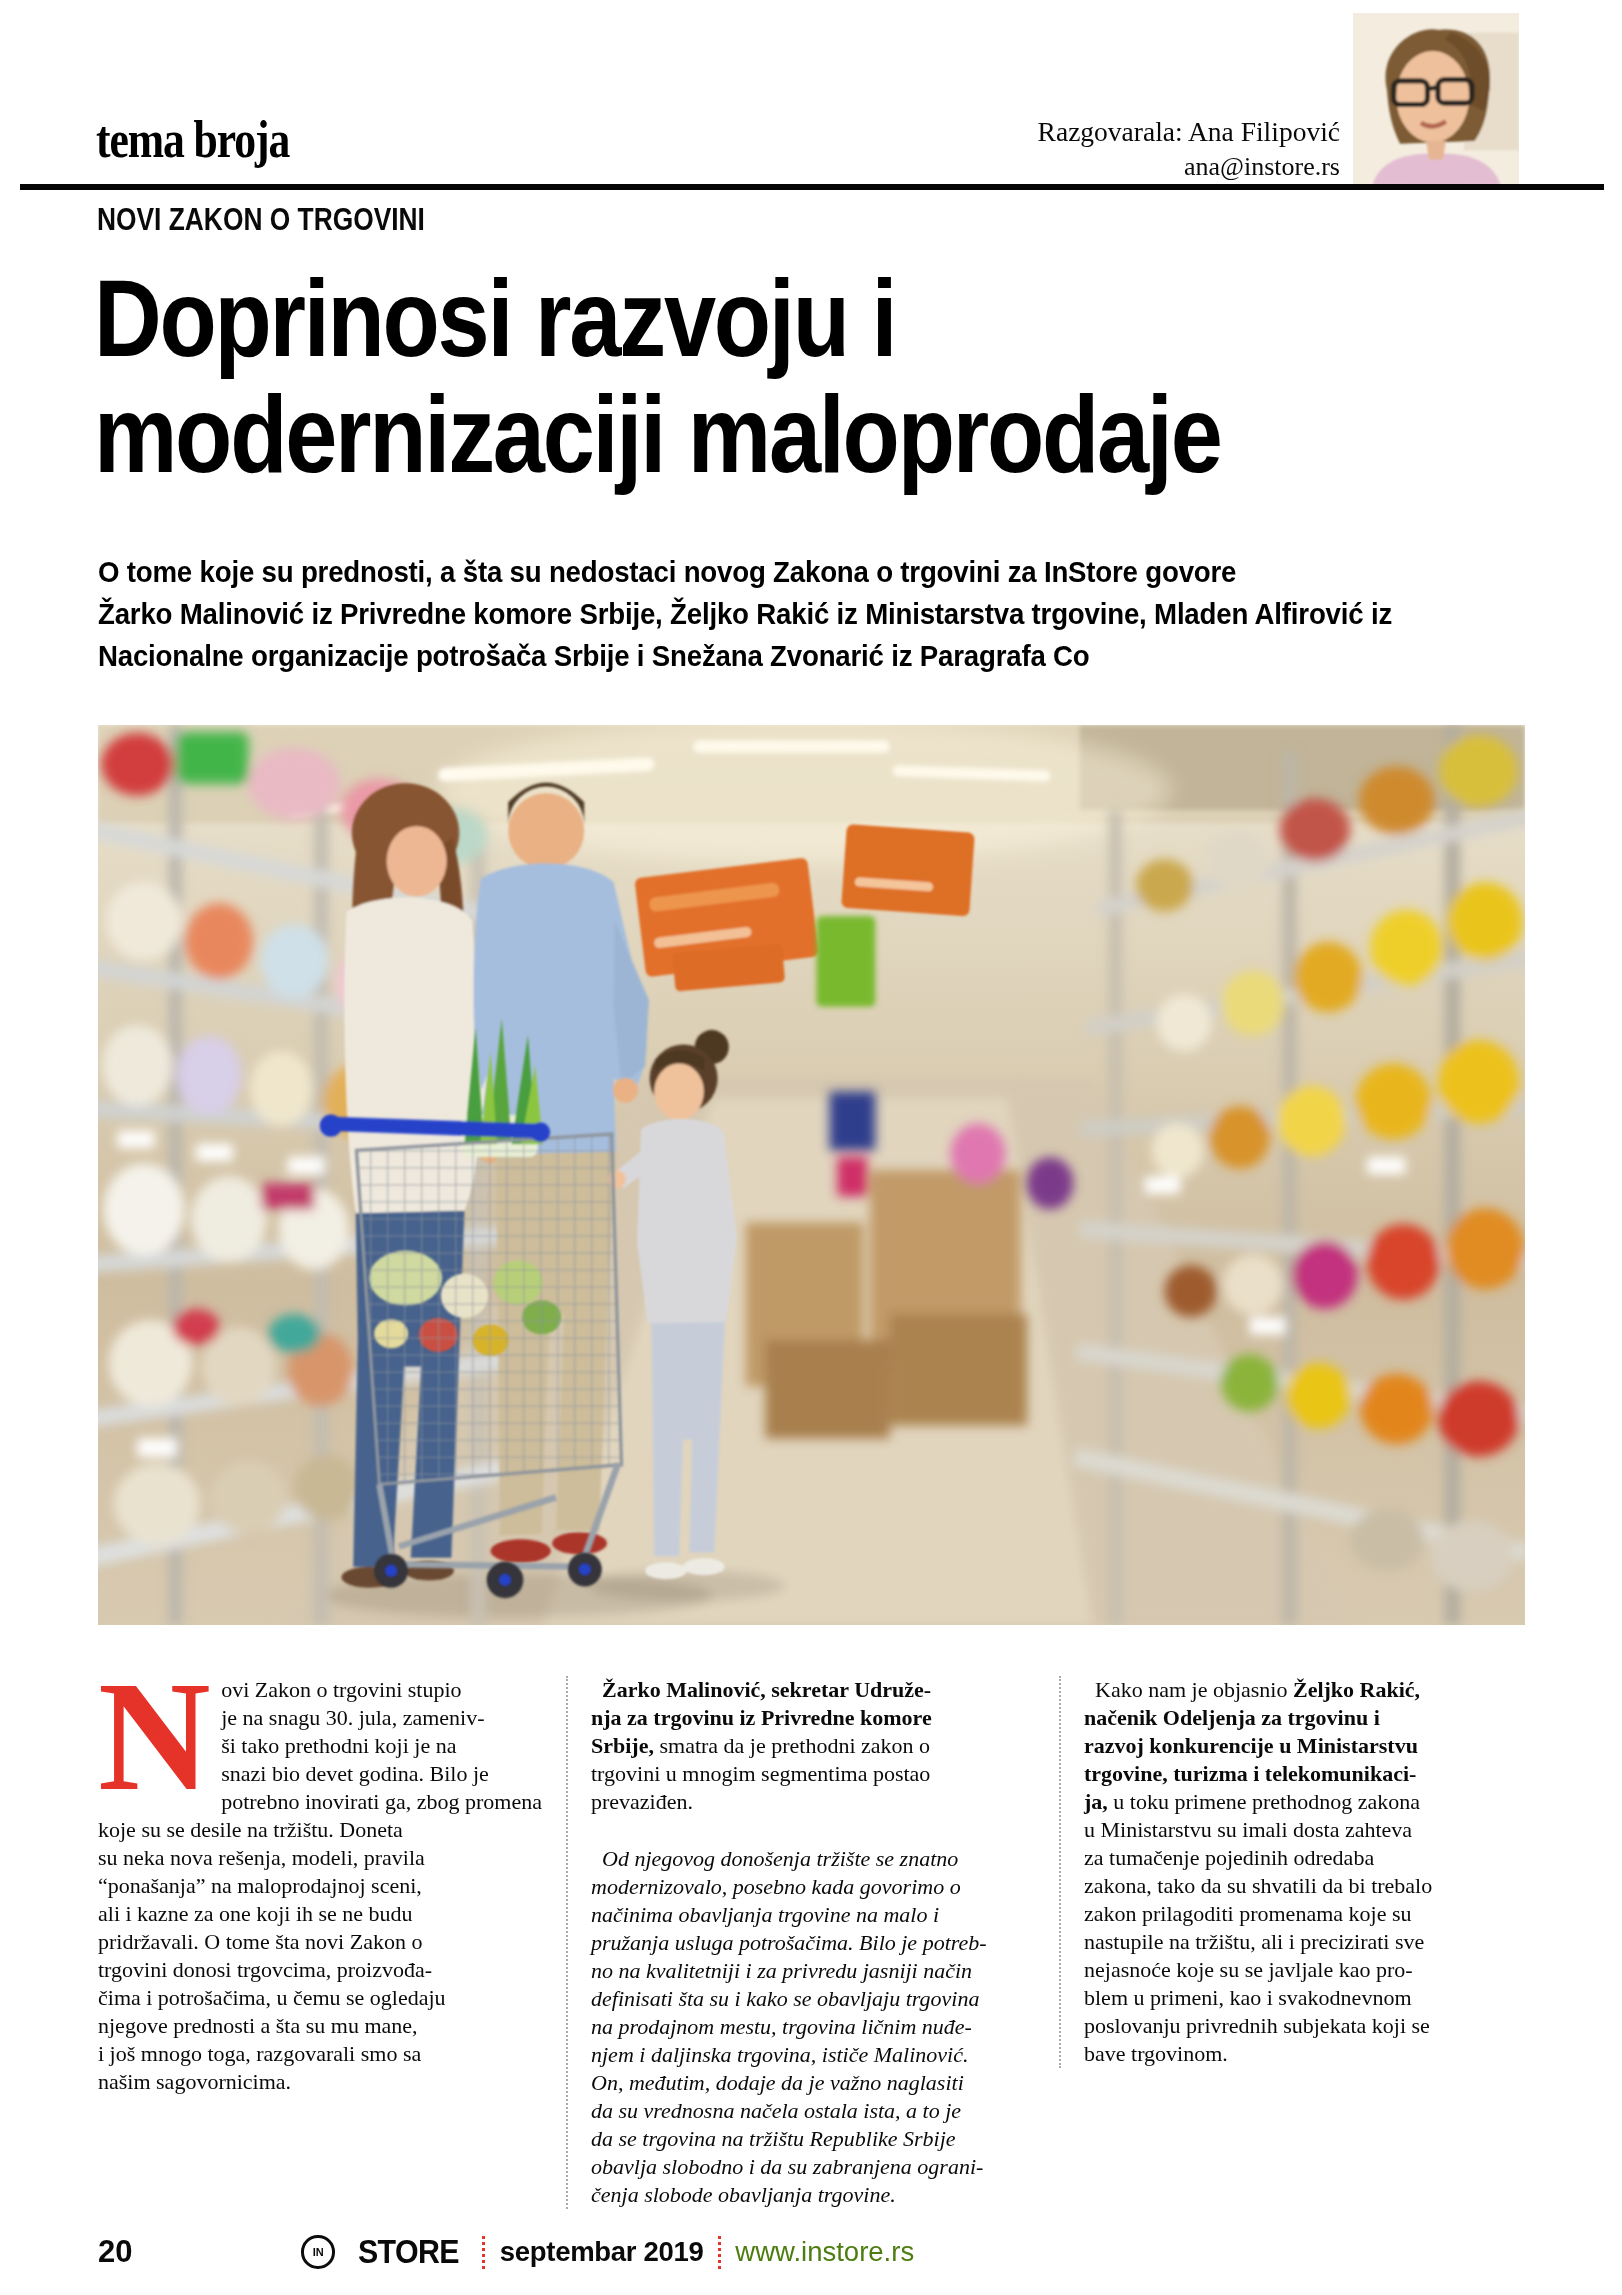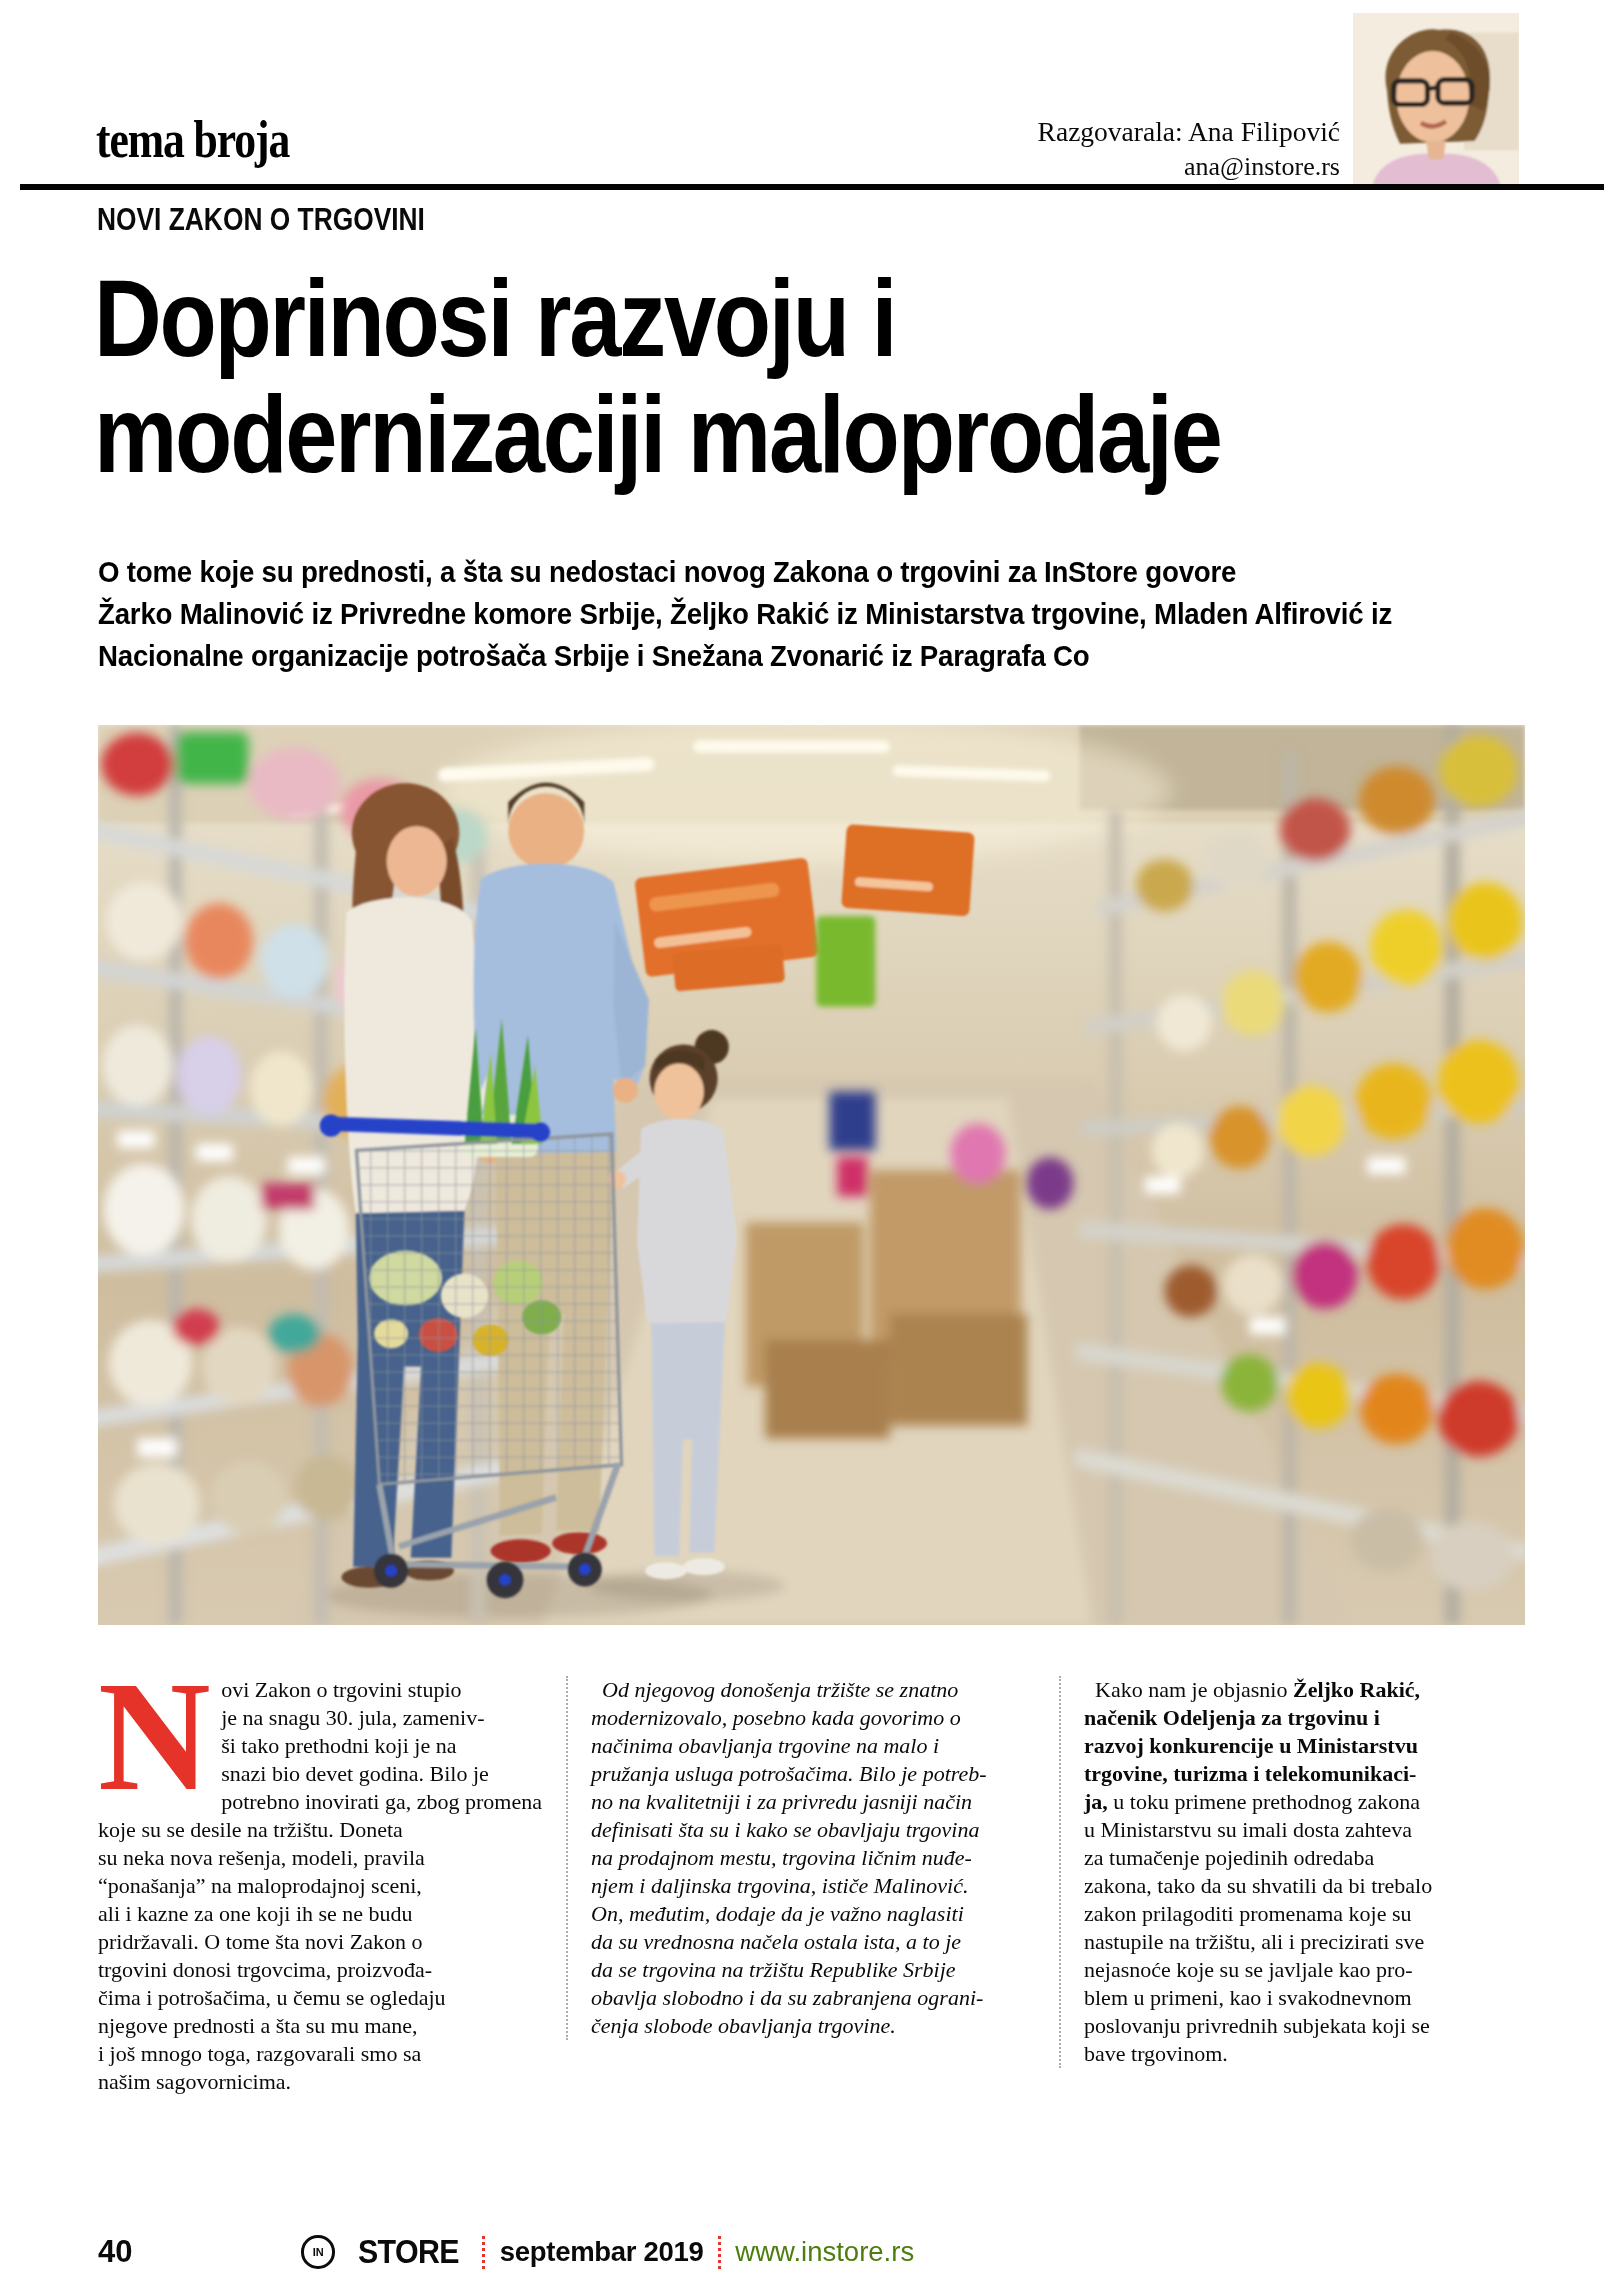--- a/index.html
+++ b/index.html
@@ -368,20 +368,25 @@
 “ponašanja” na maloprodajnoj sceni,
 ali i kazne za one koji ih se ne budu
 pridržavali. O tome šta novi Zakon o
 trgovini donosi trgovcima, proizvođa-
 čima i potrošačima, u čemu se ogledaju
 njegove prednosti a šta su mu mane,
 i još mnogo toga, razgovarali smo sa
 našim sagovornicima.</span></p>
   </div>
   <div class="col">
+    <p class="para"><span class="seg b">  Žarko Malinović, sekretar Udruže-
+nja za trgovinu iz Privredne komore
+Srbije,</span><span class="seg"> smatra da je prethodni zakon o
+trgovini u mnogim segmentima postao
+prevaziđen.</span></p>
     <p class="para"><span class="seg i">  Od njegovog donošenja tržište se znatno
 modernizovalo, posebno kada govorimo o
 načinima obavljanja trgovine na malo i
 pružanja usluga potrošačima. Bilo je potreb-
 no na kvalitetniji i za privredu jasniji način
 definisati šta su i kako se obavljaju trgovina
 na prodajnom mestu, trgovina ličnim nuđe-
 njem i daljinska trgovina, ističe Malinović.
 On, međutim, dodaje da je važno naglasiti
 da su vrednosna načela ostala ista, a to je
@@ -401,21 +406,21 @@
 zakon prilagoditi promenama koje su
 nastupile na tržištu, ali i precizirati sve
 nejasnoće koje su se javljale kao pro-
 blem u primeni, kao i svakodnevnom
 poslovanju privrednih subjekata koji se
 bave trgovinom.</span></p>
   </div>
 </div>
 
 <div class="abs footer">
-  <div class="pagenum">40</div>
+  <div class="pagenum">20</div>
   <div class="logo-group">
     <div class="logo-circle">IN</div>
     <div class="logo-store">STORE</div>
   </div>
   <div class="fsep"></div>
   <div class="issue">septembar 2019</div>
   <div class="fsep"></div>
   <div class="site">www.instore.rs</div>
 </div>
 

